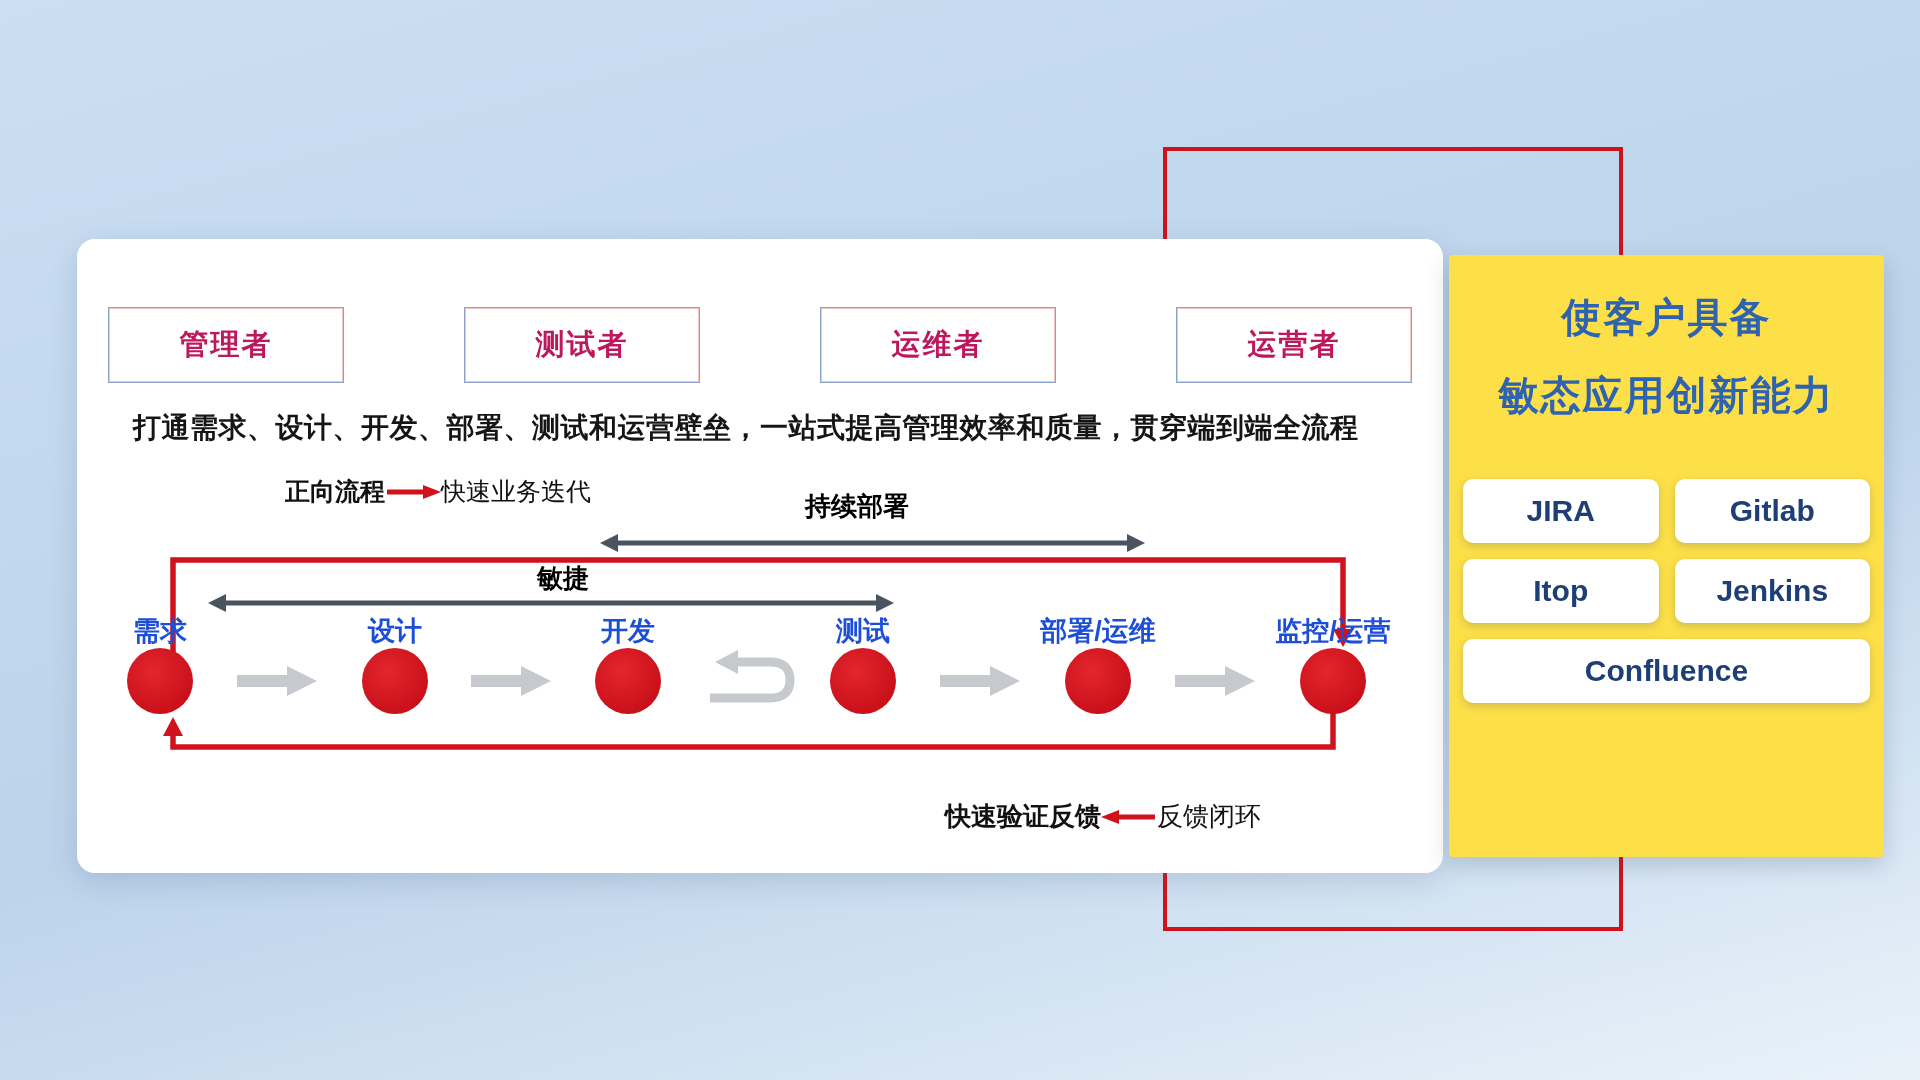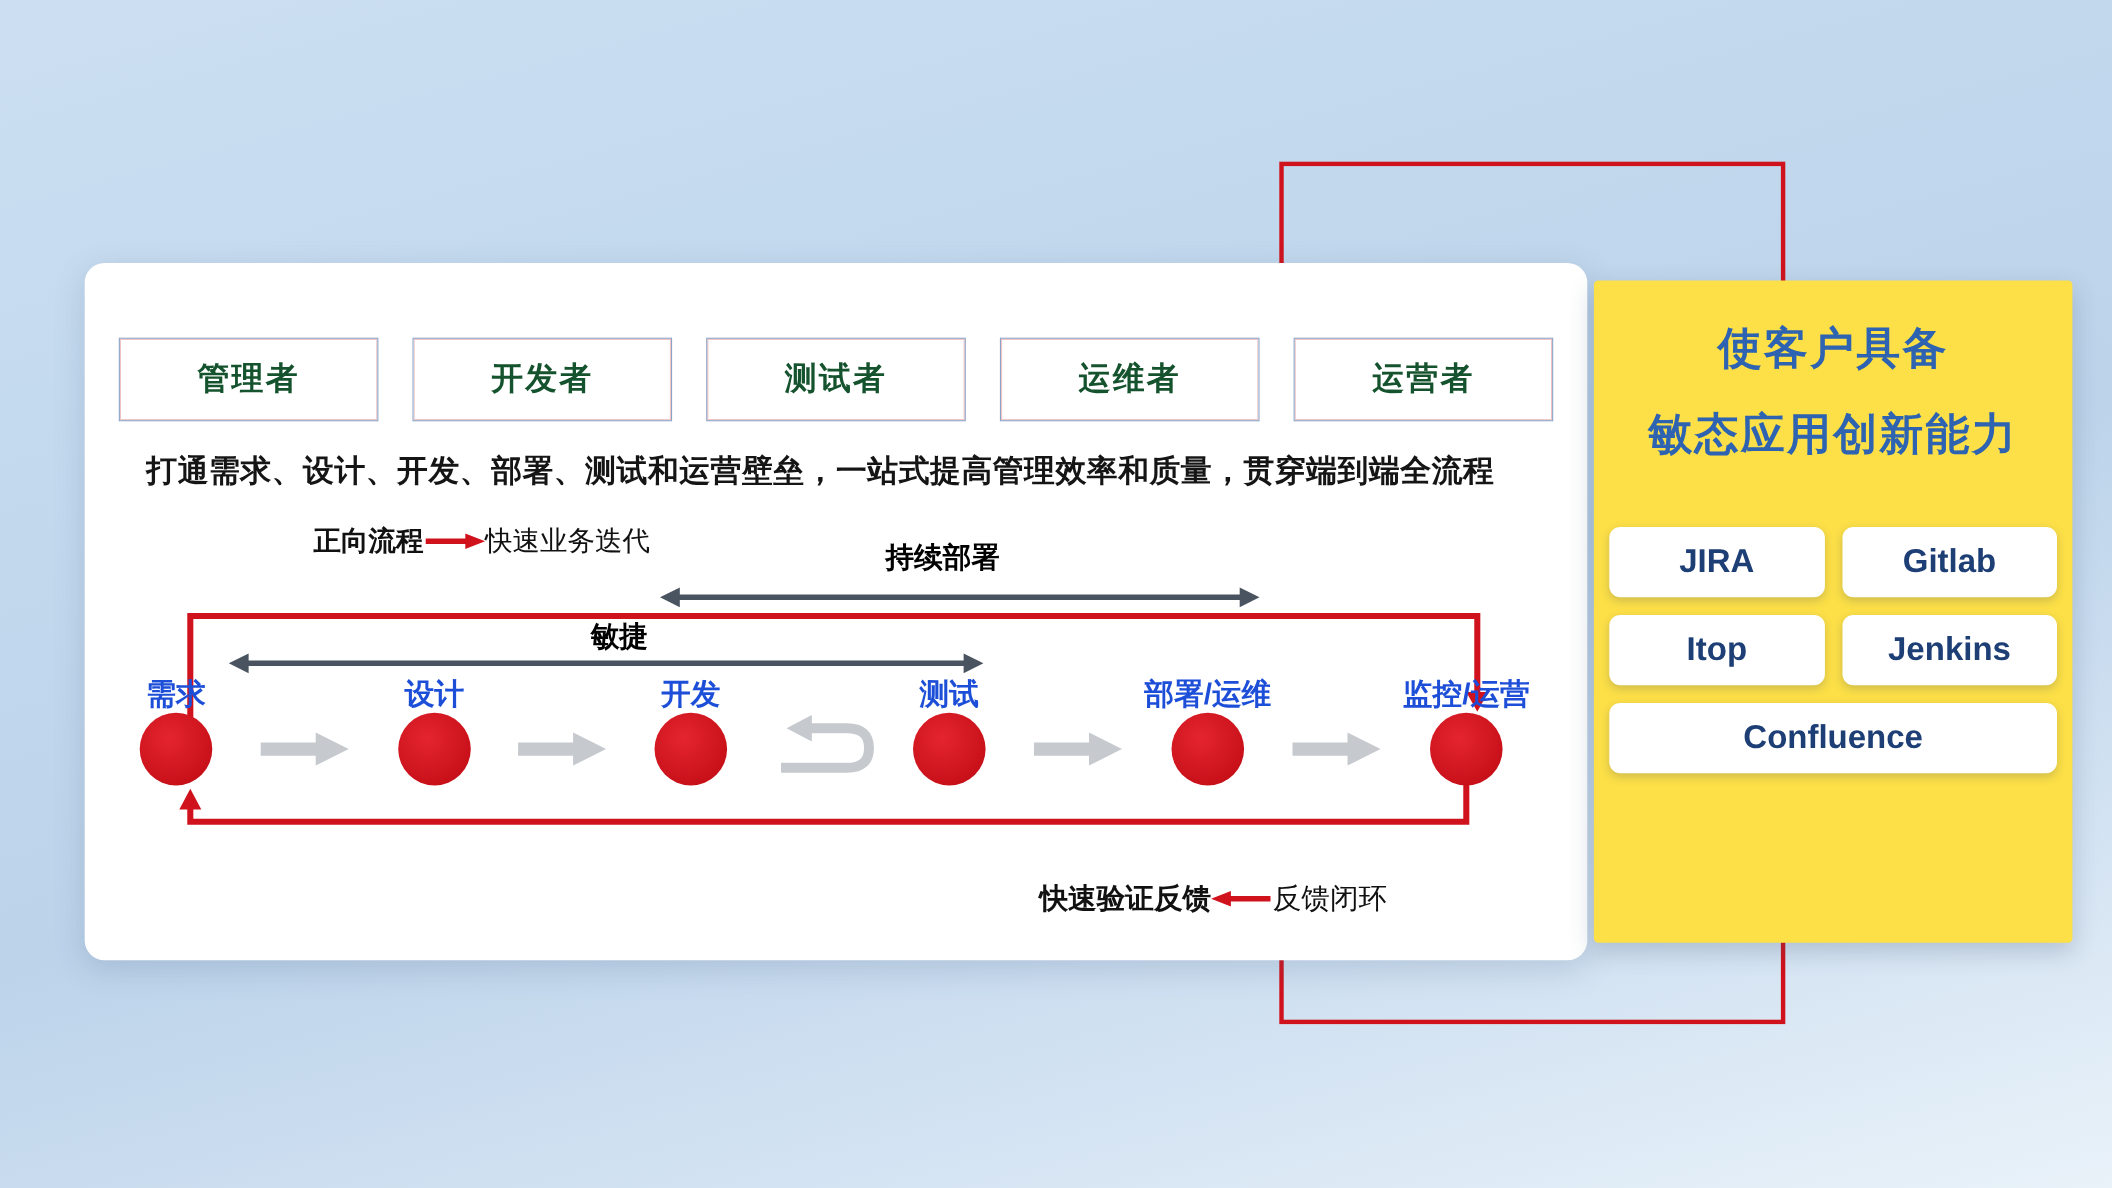--- a/index.html
+++ b/index.html
@@ -27,21 +27,21 @@
 
   .roles-row {
     position:absolute; left:31px; right:31px; top:68px; height:76px;
     display:flex; justify-content:space-between;
   }
   .role-box {
     width:236px; height:76px; background:#fff;
     border:1px solid #8ba3c7;
     box-shadow:inset 0 0 0 1px rgba(208,18,28,.25);
     display:flex; align-items:center; justify-content:center;
-    font-size:29px; font-weight:bold; color:#14532d; letter-spacing:2px;
+    font-size:29px; font-weight:bold; color:#be185d; letter-spacing:2px;
   }
 
   .subtitle {
     position:absolute; left:56px; top:170px; white-space:nowrap;
     font-size:28px; font-weight:bold; color:#151515; letter-spacing:.5px;
   }
 
   .legend { display:flex; align-items:center; }
   .legend-forward {
     position:absolute; left:208px; top:236px; font-size:25px; color:#111;
@@ -93,23 +93,20 @@
 
 <div class="stage">
 
   <div class="red-frame"></div>
 
   <div class="main-card">
 
     <div class="roles-row">
       <div class="role-box">
           <span>管理者</span>
-        </div>
-      <div class="role-box">
-          <span>开发者</span>
         </div>
       <div class="role-box">
           <span>测试者</span>
         </div>
       <div class="role-box">
           <span>运维者</span>
         </div>
       <div class="role-box">
           <span>运营者</span>
         </div>

